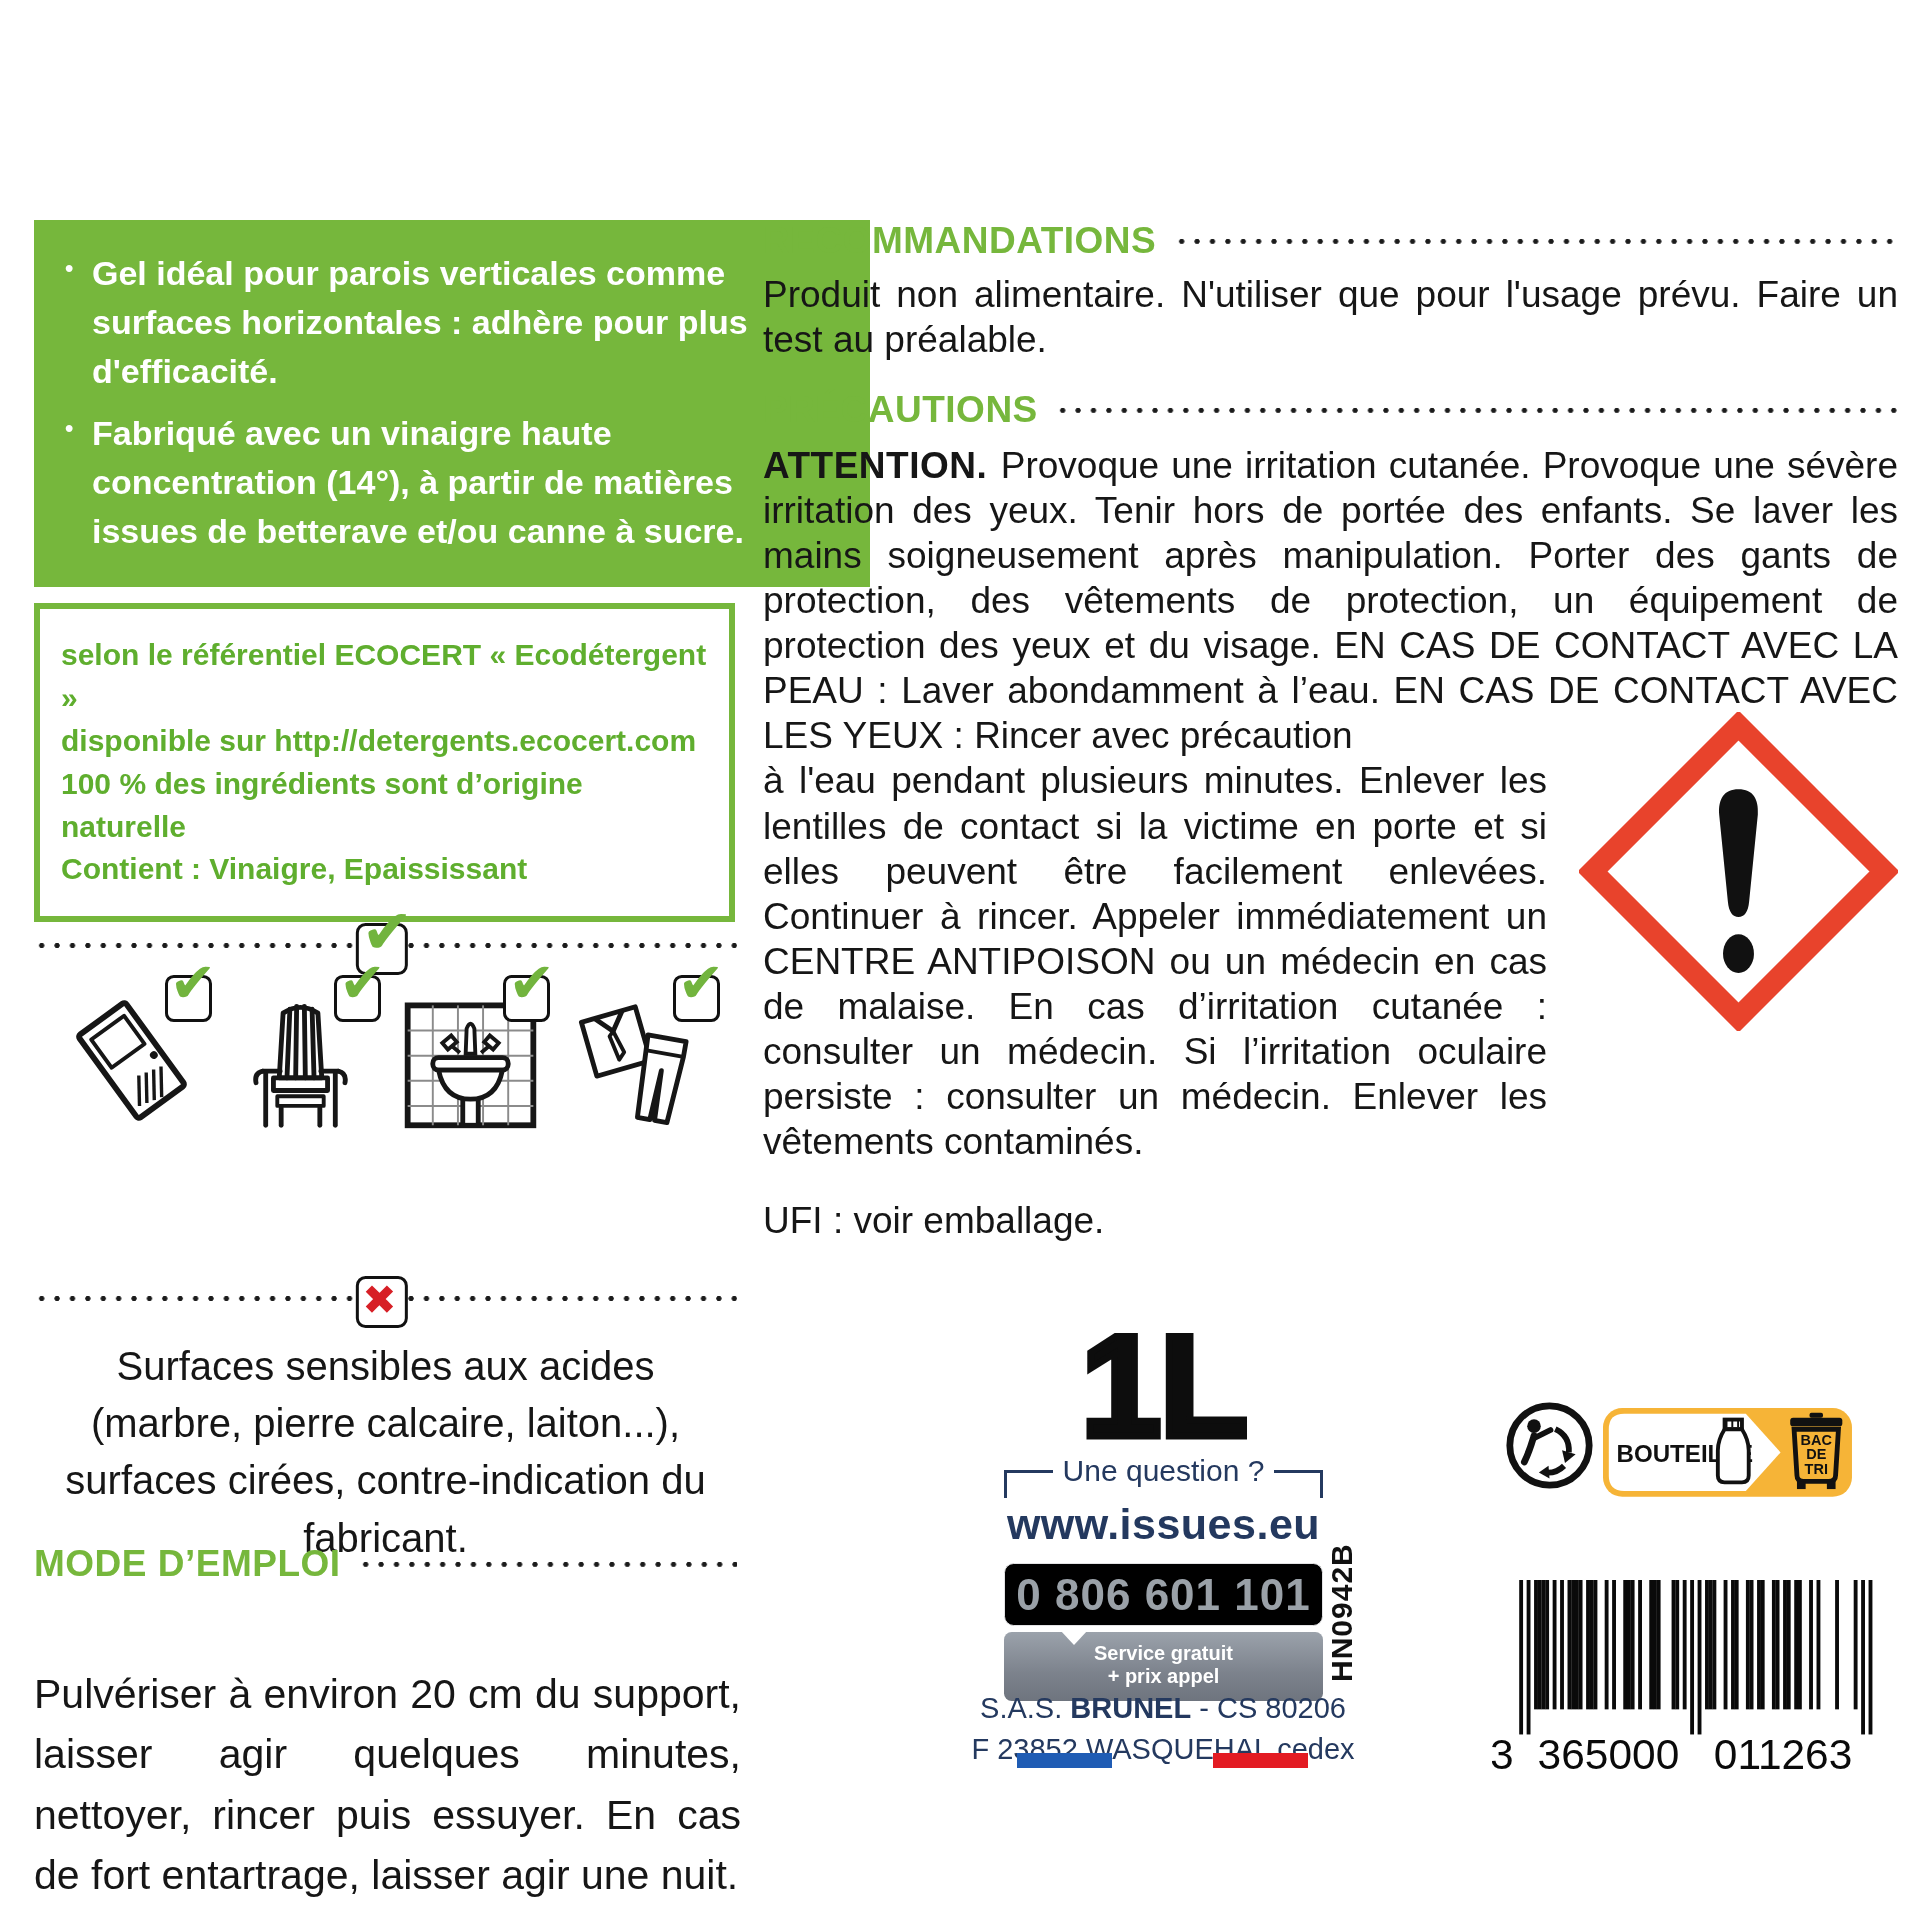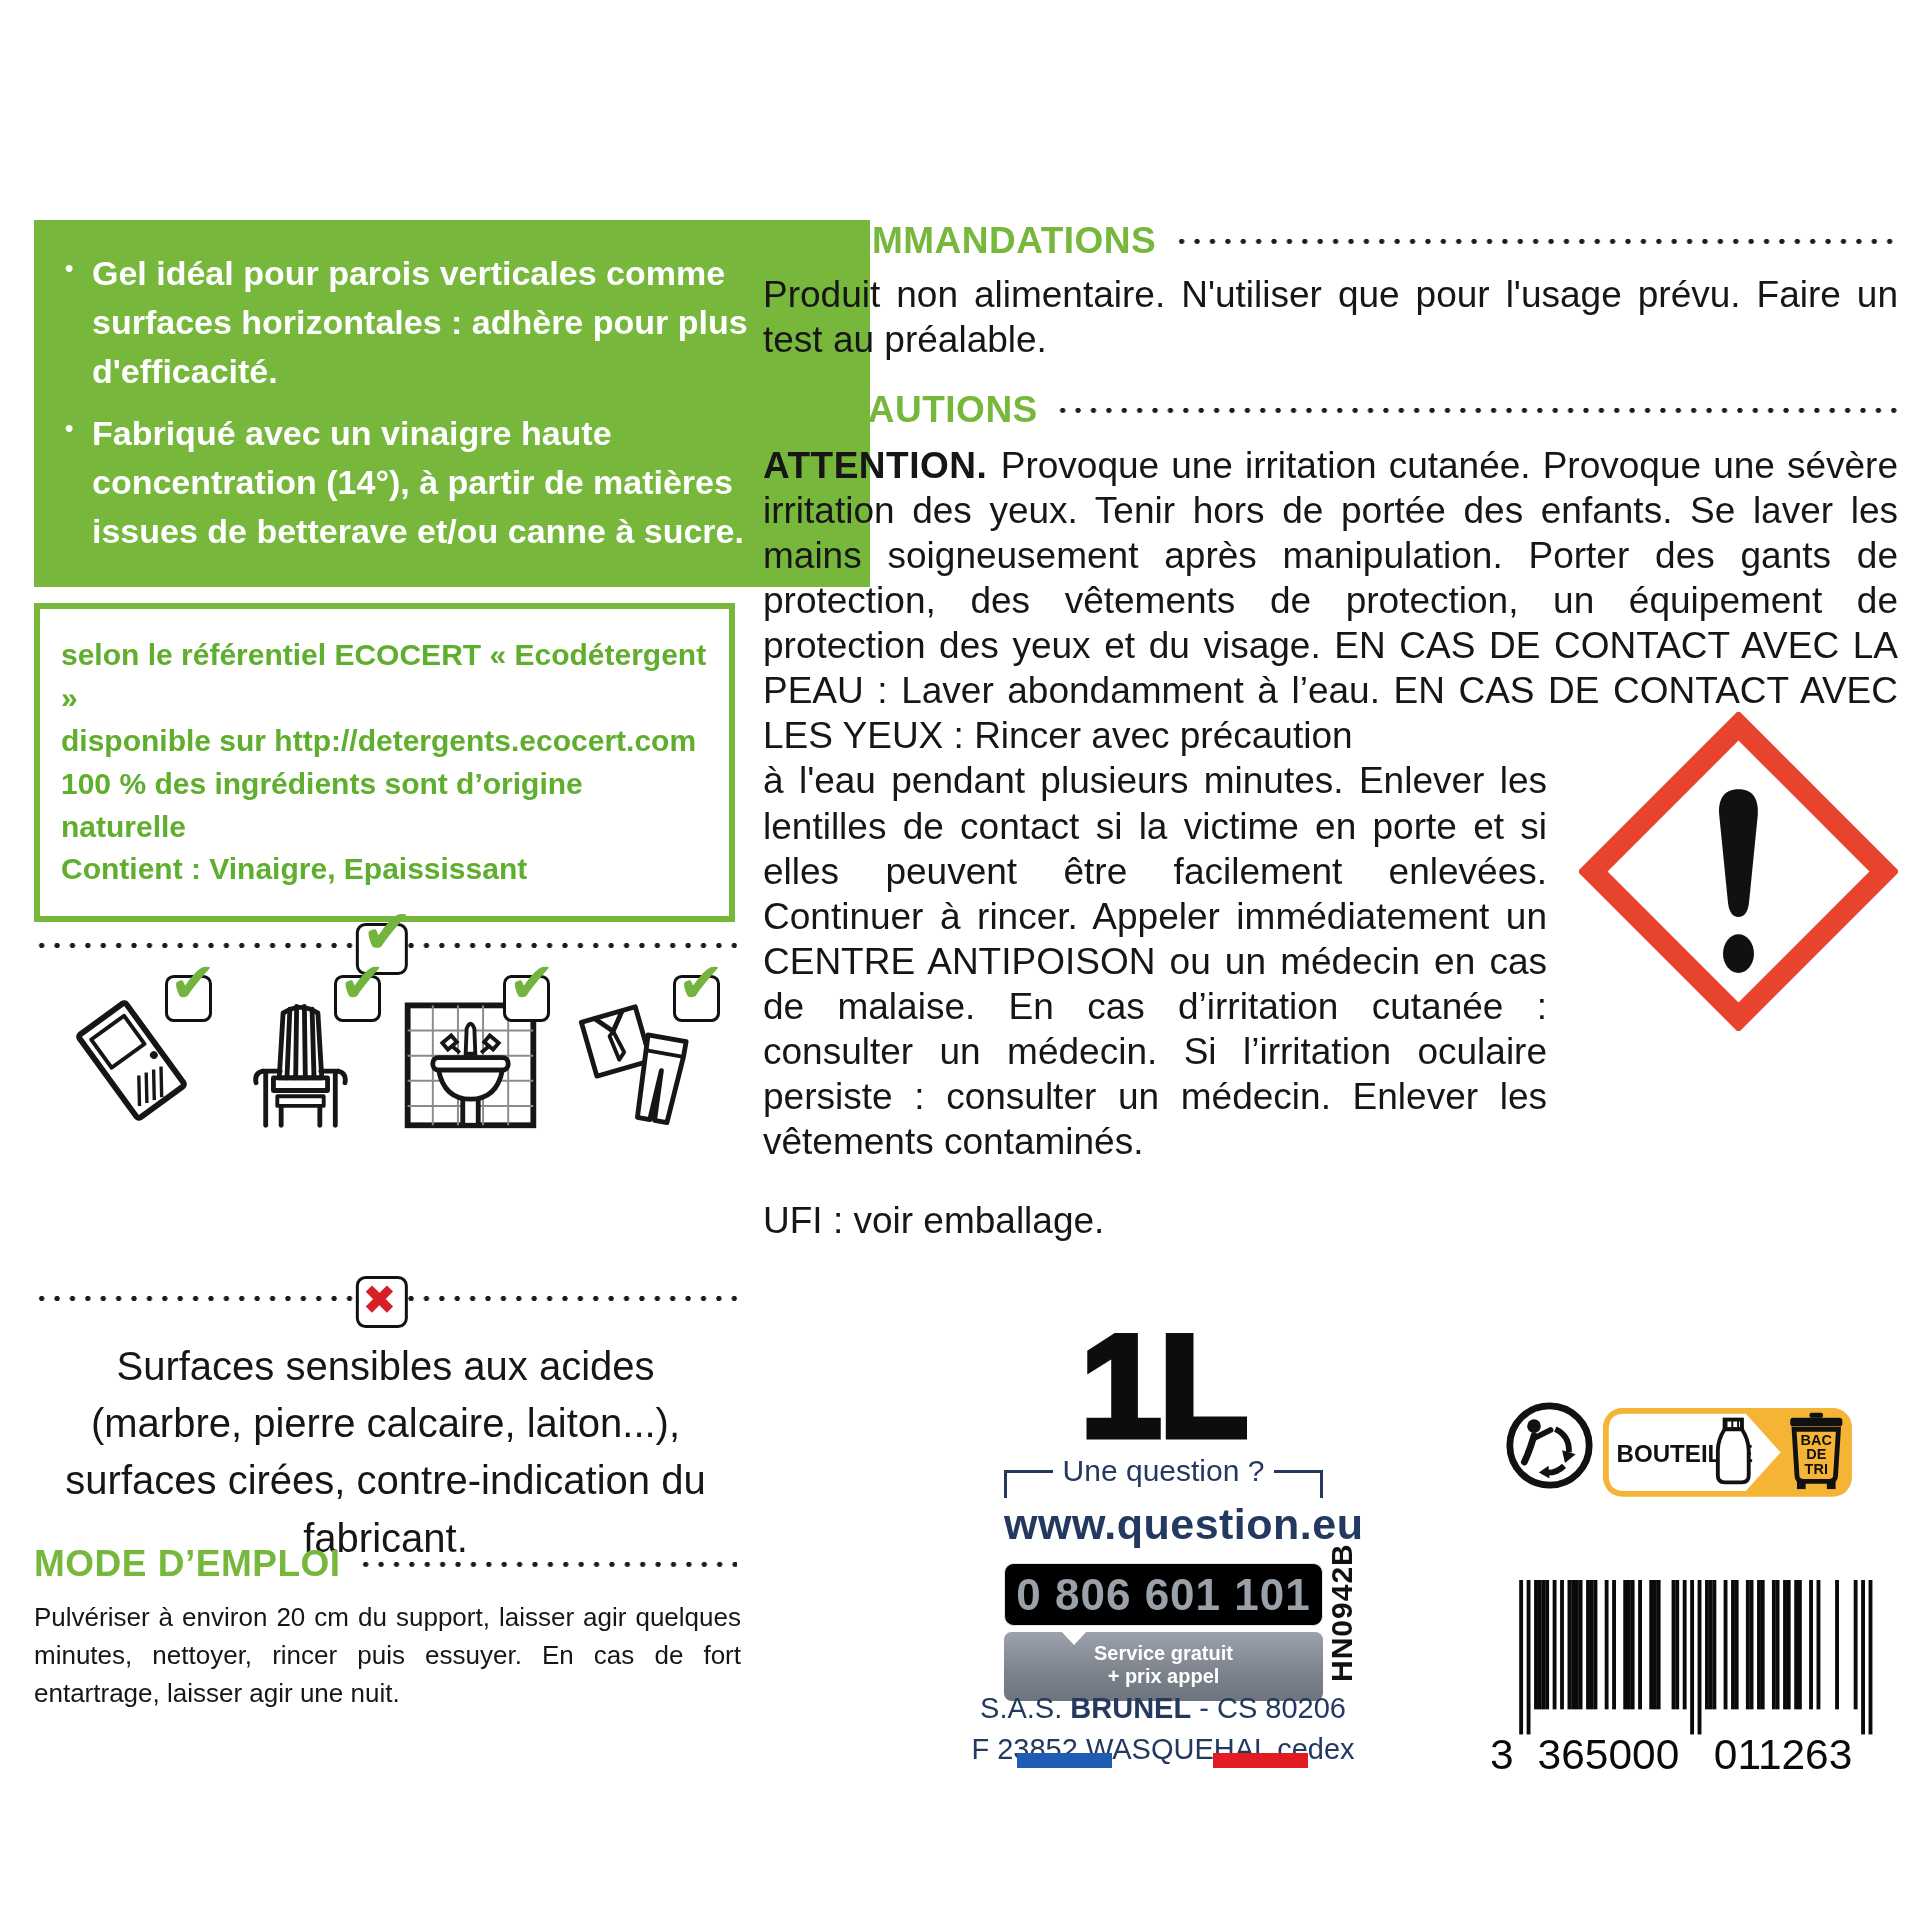--- a/index.html
+++ b/index.html
@@ -39,21 +39,21 @@
   .mini-check span{position:absolute;left:1.9px;top:-23px;font-size:56px;line-height:1;
               color:#72b43e;font-weight:bold;}
 
   .usage-label{left:34px;top:1184px;width:703px;text-align:center;font-size:37px;}
   .forbidden{left:61px;top:1338px;width:649px;text-align:center;font-size:40px;line-height:1.43;}
 
   .sec-h{display:flex;align-items:center;}
   .sec-h .dots{flex:1;margin-left:17.4px;}
   .sec-title{font-size:37px;font-weight:bold;color:#76b73c;letter-spacing:0.5px;white-space:nowrap;}
   .mode-h{left:34px;top:1543px;width:703px;}
-  .mode-text{left:34px;top:1598px;width:707px;font-size:26px;line-height:1.47;text-align:justify;}
+  .mode-text{left:34px;top:1664px;width:707px;font-size:41px;line-height:1.47;text-align:justify;}
 
   
   .rcol{left:763px;top:220px;width:1135px;}
   .rec-text{font-size:37px;line-height:1.22;text-align:justify;margin:9.7px 0 27px;}
   .att-p1{font-size:37px;line-height:1.22;text-align:justify;margin:11.6px 0 0;}
   .att-p1 b{margin-right:13.5px;letter-spacing:0.5px;}
   .wrap-row{display:flex;align-items:flex-start;}
   .att-p2{width:784px;font-size:37px;line-height:1.22;text-align:justify;margin:0;}
   .ghs{width:319px;height:319px;margin-left:auto;margin-top:-46px;flex:none;}
   .ufi{font-size:37px;margin-top:35px;}
@@ -239,21 +239,21 @@
   </div>
 
   <div class="abs volume">1L</div>
 
   <div class="abs contact">
     <div class="q-row">
       <span class="q-corner cl"></span>
       <span class="q-text">Une question ?</span>
       <span class="q-corner cr"></span>
     </div>
-    <div class="website">www.question.eu</div>
+    <div class="website">www.issues.eu</div>
     <div class="phone">0 806 601 101</div>
     <div class="ribbon">
       <div>Service gratuit</div>
       <div>+ prix appel</div>
     </div>
   </div>
 
   <div class="abs batch">HN0942B</div>
 
   <div class="abs address">

